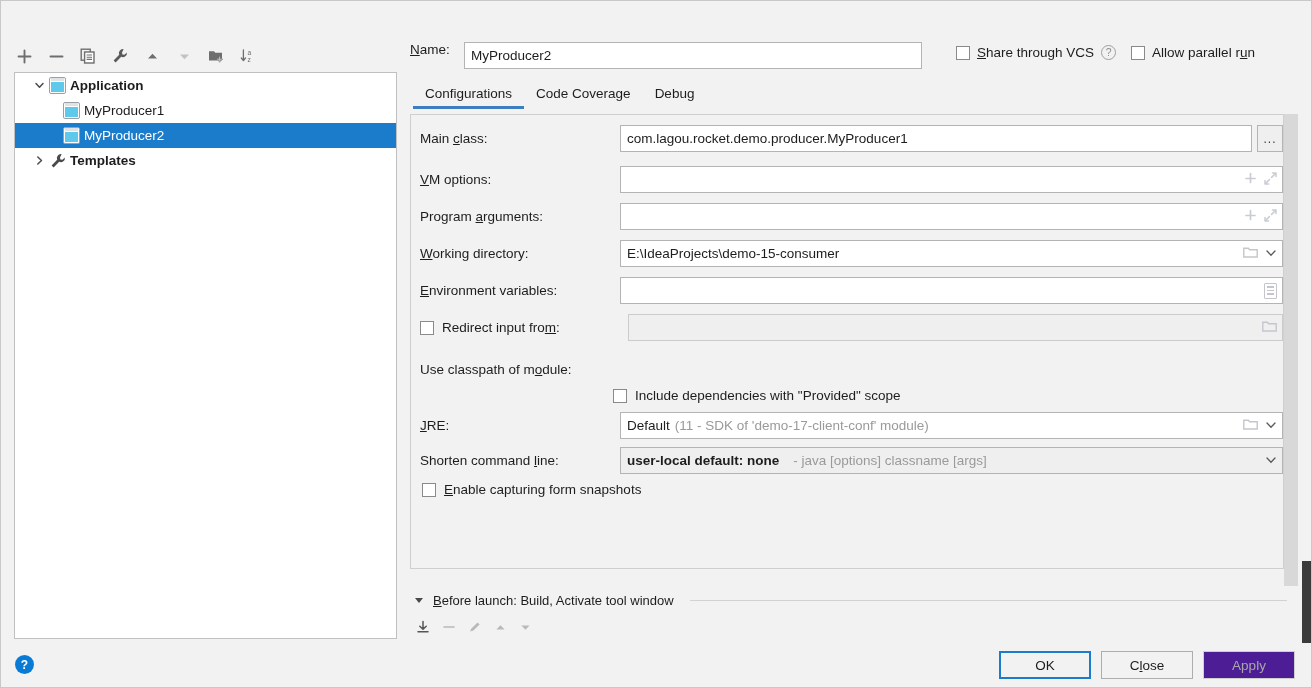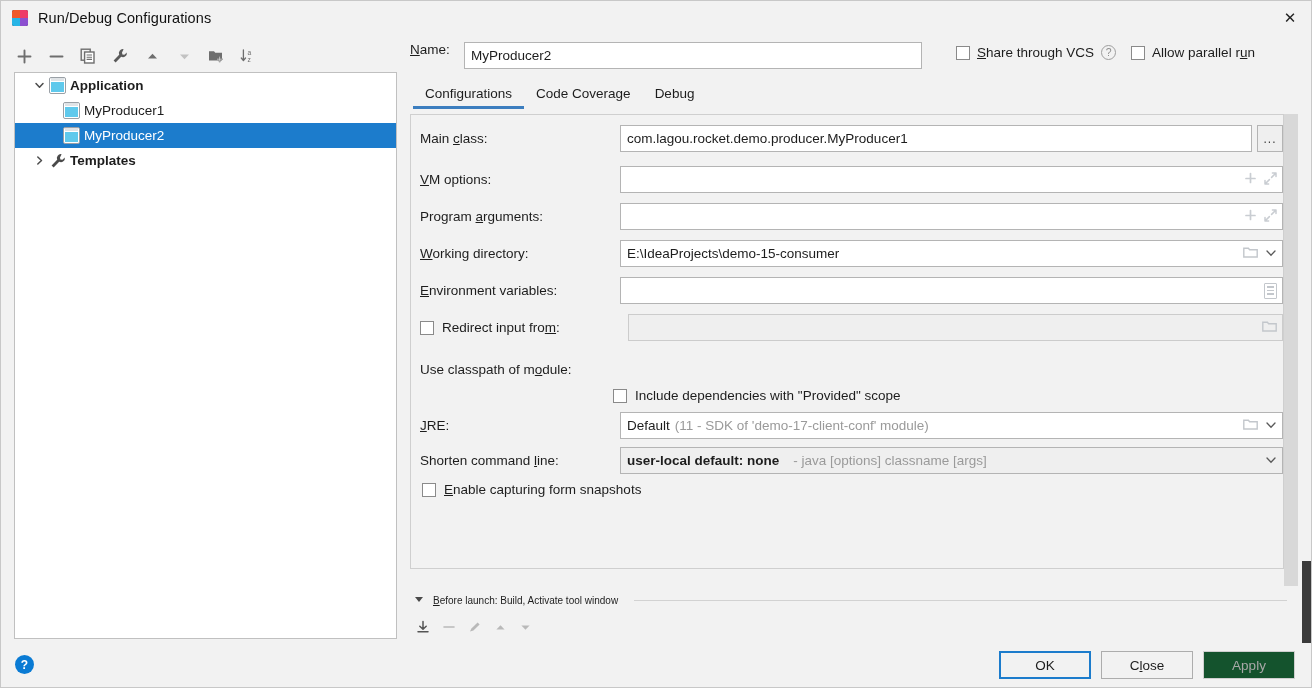--- a/index.html
+++ b/index.html
@@ -200,21 +200,21 @@
     padding: 0 2px;
   }
   .envlist-ico span { display: block; height: 1.4px; background: #c3c7cc; }
 
   
   .before-launch {
     position: absolute; left: 412px; top: 592px; width: 874px;
     display: flex; align-items: center; gap: 8px;
   }
   .bl-caret { color: #4a4a4a; font-size: 10px; }
-  .bl-text { font-size: 10px; white-space: nowrap; }
+  .bl-text { font-size: 13px; white-space: nowrap; }
   .bl-line { flex: 1; height: 1px; background: #d2d2d2; margin-left: 8px; }
   .bl-toolbar {
     position: absolute; left: 414px; top: 618px;
     display: flex; align-items: center; gap: 10px; color: #b9b9b9;
   }
   .bl-toolbar .on { color: #555; }
 
   
   .footer-help {
     position: absolute; left: 14px; top: 654px;
@@ -226,42 +226,34 @@
     position: absolute; right: 16px; top: 650px;
     display: flex; align-items: center; gap: 10px;
   }
   .btn {
     height: 28px; min-width: 92px; padding: 0 14px;
     display: flex; align-items: center; justify-content: center;
     font-size: 13.5px; background: #f2f2f2; border: 1px solid #adadad;
     color: #1d1d1d; white-space: nowrap;
   }
   .btn.default { border: 2px solid #1c7ccc; }
-  .btn.disabled { color: #a8a8a8; border-color: #cfcfcf; background: #14532d; }
+  .btn.disabled { color: #a8a8a8; border-color: #cfcfcf; background: #4c1d95; }
 
   .outer-scroll {
     position: absolute; right: 0px; top: 560px; width: 9px; height: 82px;
     background: #3b3b3b;
   }
 
   u.mn { text-decoration: underline; }
 </style>
 </head>
 <body>
 
 <div class="dialog">
 
-  <div class="titlebar">
-    <div class="title-icon">
-        <i></i>
-        <u></u>
-      </div>
-    <div class="title-text">Run/Debug Configurations</div>
-    <div class="close-btn">✕</div>
-  </div>
 
   <div class="left-toolbar">
     <div class="tb-icon">
       <svg width="15" height="15" viewBox="0 0 15 15">
           <path d="M7.5 1.5v12M1.5 7.5h12" stroke="#6e6e6e" stroke-width="1.9" stroke-linecap="round"></path>
         </svg>
     </div>
     <div class="tb-icon">
       <svg width="15" height="15" viewBox="0 0 15 15">
           <path d="M1.5 7.5h12" stroke="#6e6e6e" stroke-width="1.9" stroke-linecap="round"></path>

